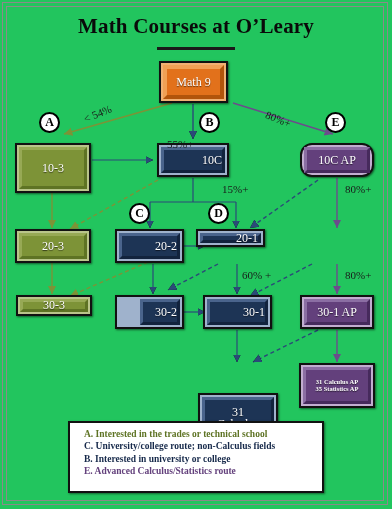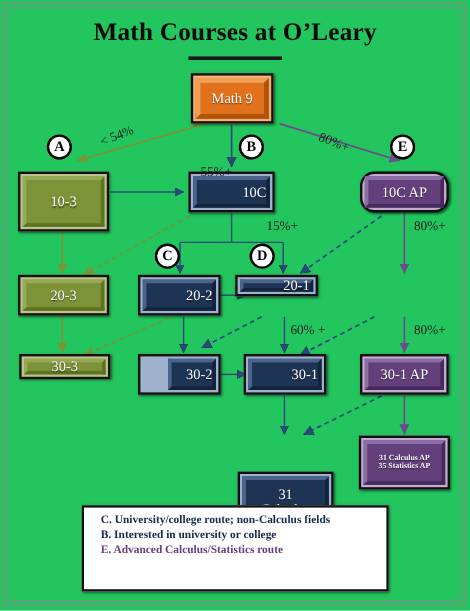--- a/index.html
+++ b/index.html
@@ -348,18 +348,19 @@
 
   <div class="pct" style="left:222px; top:183px;">15%+</div>
 
   <div class="pct" style="left:345px; top:183px;">80%+</div>
 
   <div class="pct" style="left:242px; top:269px;">60% +</div>
 
   <div class="pct" style="left:345px; top:269px;">80%+</div>
 
   <div id="legend">
+    <div class="legend-line" style="color: rgb(94, 115, 36);">A. Interested in the trades or technical school</div>
     <div class="legend-line" style="color: rgb(22, 41, 74);">C. University/college route; non-Calculus fields</div>
     <div class="legend-line" style="color: rgb(22, 41, 74);">B. Interested in university or college</div>
     <div class="legend-line" style="color: rgb(99, 64, 124);">E. Advanced Calculus/Statistics route</div>
   </div>
 
 </div>
 
 </body></html>

